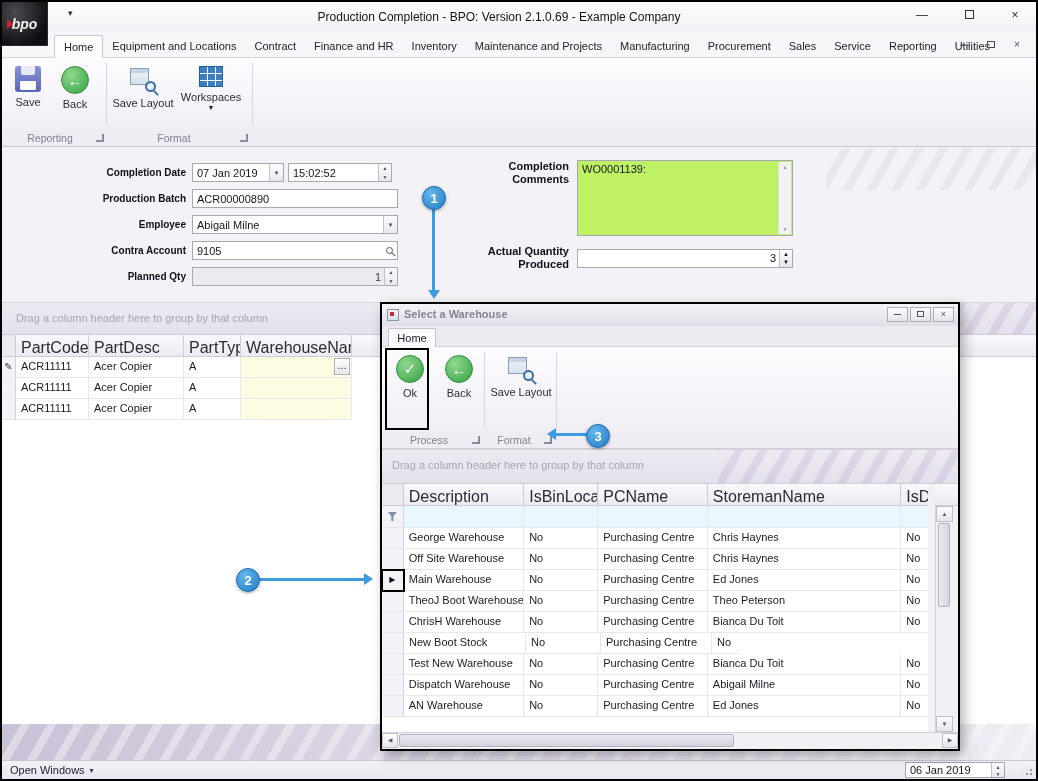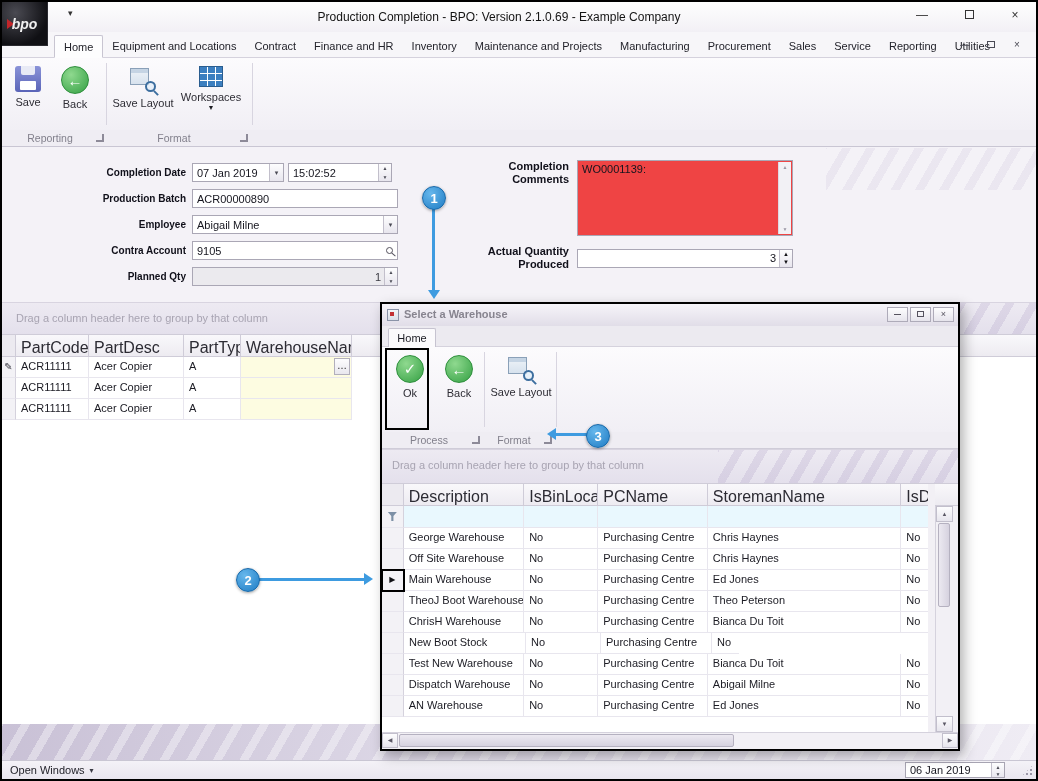--- a/index.html
+++ b/index.html
@@ -69,21 +69,21 @@
     font-size:7px; color:#4a4a55; display:flex; align-items:center; justify-content:center; }
   .spinner { width:13px; align-self:stretch; border-left:1px solid #c2bfcb; display:flex; flex-direction:column; background:linear-gradient(#fdfdfe,#e8e6ee); }
   .spinner i { flex:1; font-style:normal; font-size:5px; color:#4a4a55; display:flex; align-items:center; justify-content:center; }
   .spinner.dark i { color:#101014; font-size:6px; }
   .w92{width:92px;} .w104{width:104px;margin-left:4px;} .w206{width:206px;} .w216{width:216px;}
   .mag-wrap { width:15px; align-self:stretch; display:flex; align-items:center; justify-content:center; }
   .mag-circle { width:7px; height:7px; border:1px solid #55525e; border-radius:50%; position:relative; }
   .mag-circle::after { content:""; position:absolute; right:-4px; bottom:-2px; width:5px; height:1px; background:#55525e; transform:rotate(40deg); }
   #form-col-left { position:absolute; left:19px; top:161px; }
   #form-col-right { position:absolute; left:451px; top:158px; }
-  .textarea { position:relative; width:216px; height:76px; background:#ef4444; border:1px solid #aaa7b5; font-size:11px; color:#15151e; padding:2px 18px 2px 4px; }
+  .textarea { position:relative; width:216px; height:76px; background:#bef264; border:1px solid #aaa7b5; font-size:11px; color:#15151e; padding:2px 18px 2px 4px; }
   .ta-scroll { position:absolute; right:1px; top:1px; bottom:1px; width:13px; background:#f2f1f5; border-left:1px solid #dddae3; }
   .ta-scroll i { position:absolute; left:0; width:100%; text-align:center; font-style:normal; font-size:5px; color:#9a97a5; }
   .ta-scroll i.up { top:2px; } .ta-scroll i.down { bottom:2px; }
   #form-stripes { position:absolute; right:0; top:146px; width:210px; height:42px;
     background:repeating-linear-gradient(-60deg, transparent 0 13px, rgba(150,130,180,0.10) 13px 21px); }
 
   
   .groupby { background:linear-gradient(#edeaf2,#e4e0ec); border-top:1px solid #d8d4e0; border-bottom:1px solid #cfccd8; overflow:hidden; }
   .groupby-text { position:absolute; left:14px; top:9px; font-size:11px; color:#a8a4b2; white-space:nowrap; }
   .stripes { position:absolute; right:0; top:0; bottom:0; width:300px;

